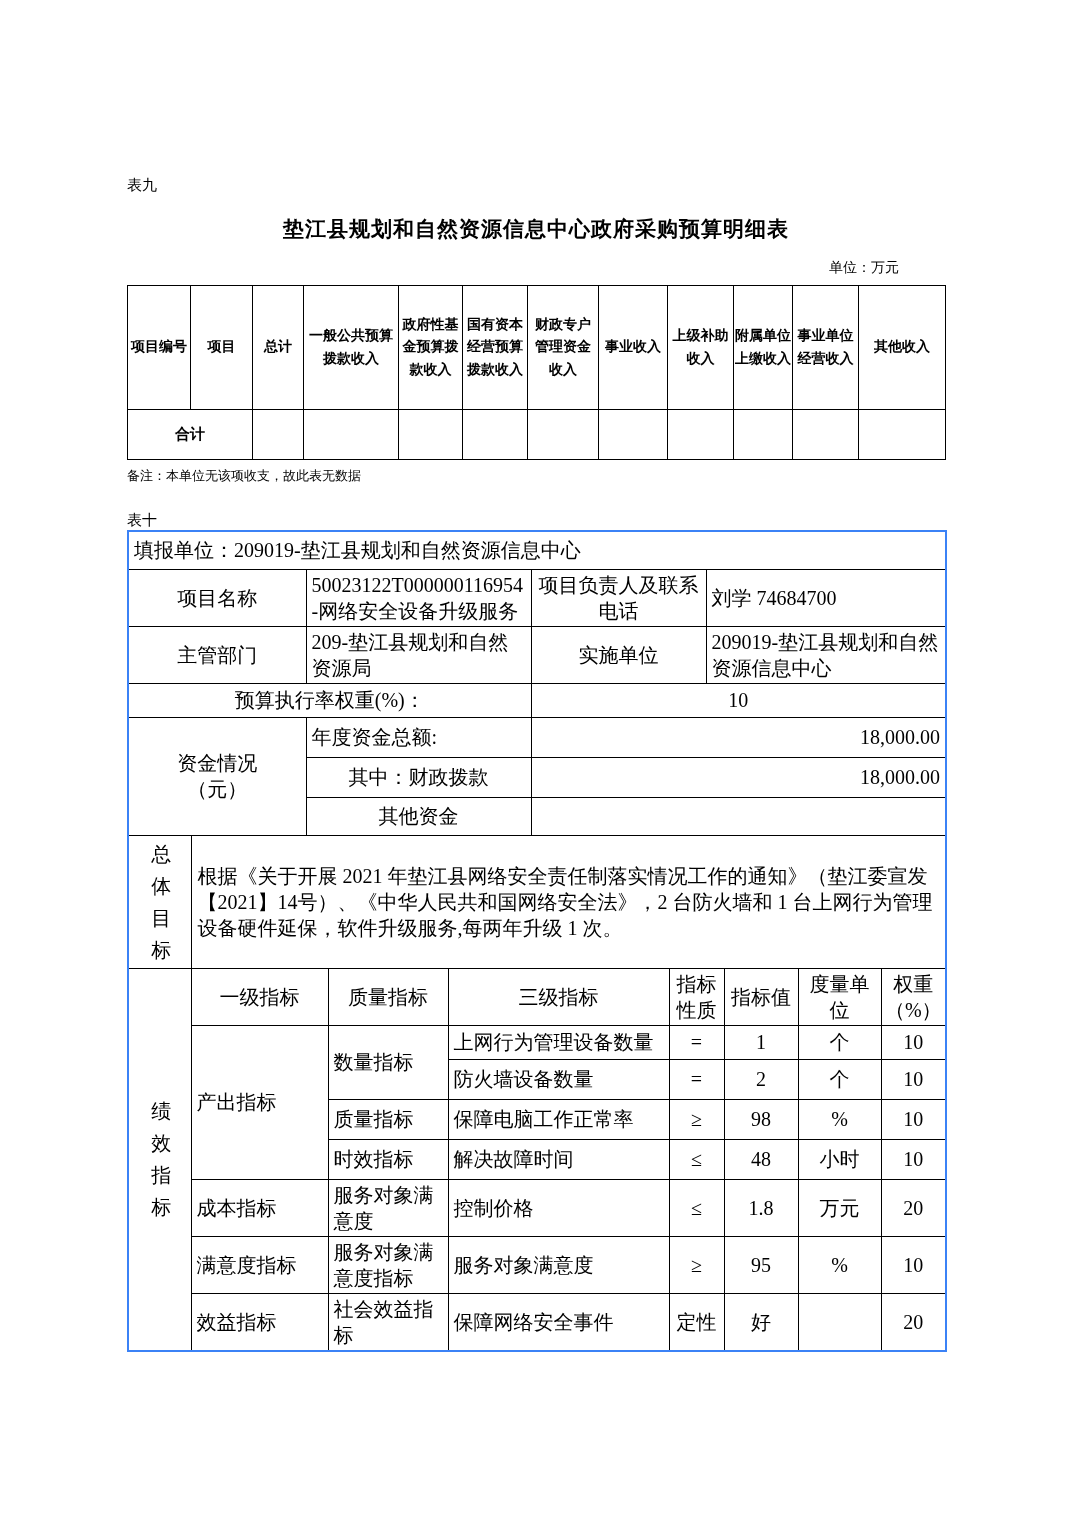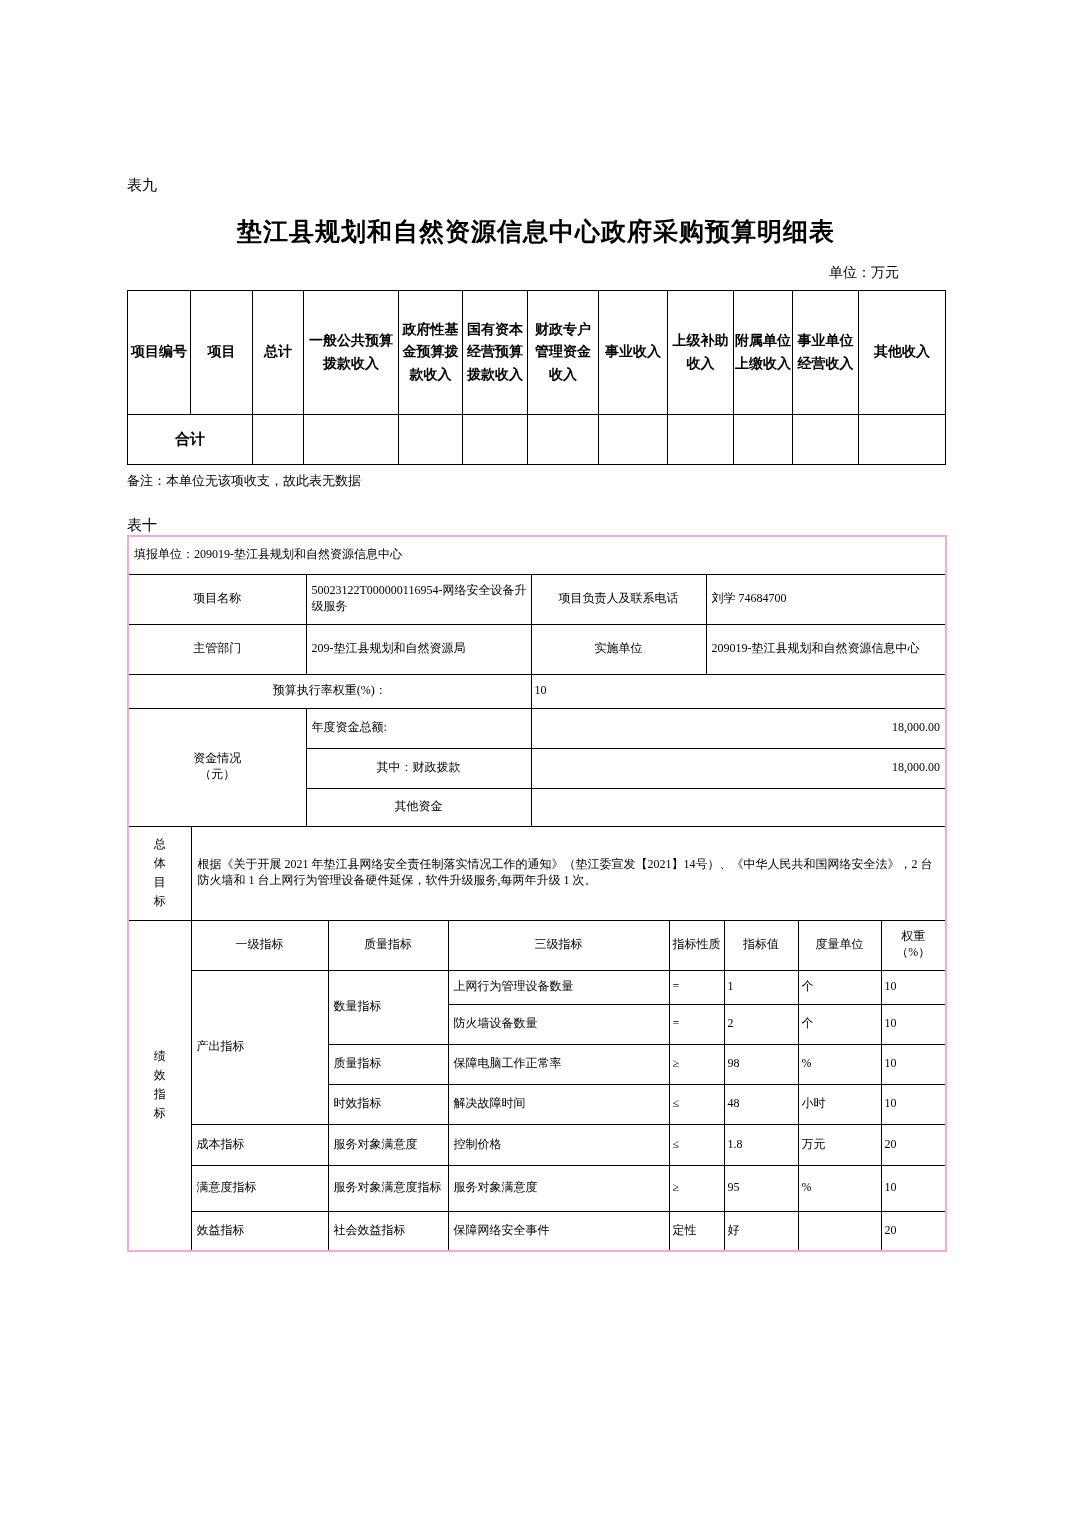--- a/index.html
+++ b/index.html
@@ -4,41 +4,41 @@
 <style>
   html,body{margin:0;padding:0;background:#ffffff;}
   body{
     width:1074px;height:1520px;
     font-family:"Liberation Serif","DejaVu Serif",serif;
     color:#000;
     -webkit-font-smoothing:antialiased;
   }
   .page{width:818px;margin:0 0 15px 127px;padding-top:176px;}
   .tbl-label{font-size:15px;}
-  .doc-title{margin:20px 0 0 0;text-align:center;font-size:25px;font-weight:bold;letter-spacing:1px;}
+  .doc-title{margin:20px 0 0 0;text-align:center;font-size:21px;font-weight:bold;letter-spacing:1px;}
   .unit-note{margin-top:16px;margin-bottom:8px;text-align:right;padding-right:46px;font-size:14px;}
   table{border-collapse:collapse;table-layout:fixed;width:818px;}
   td,th{border:1px solid #000;padding:2px 3px;overflow:hidden;word-break:break-word;}
   
   .t1{border:1px solid #000;}
   .t1 th{font-size:14px;font-weight:bold;text-align:center;line-height:1.6;padding:2px 1px;}
   .t1 .hdr-row{height:124px;}
   .t1 .total-row{height:50px;}
   .t1 .total-cell{font-weight:bold;text-align:center;font-size:15px;}
   .remark{margin-top:7px;font-size:13px;}
   .lbl10{margin-top:26px;}
   .t10-title{margin:20px 0 0 0;text-align:center;font-size:24px;font-weight:normal;}
   .t10-sub{margin:8px 0 10px 0;text-align:center;font-size:23px;font-weight:normal;}
   
-  .t2{border:2px solid #f9a8d4;font-size:12px;}
+  .t2{border:2px solid #3b82f6;font-size:20px;}
   .t2 td{line-height:1.3;}
   .lab{text-align:center;}
   .val{text-align:left;padding-left:5px;}
   .num-r{text-align:right;padding-right:5px;}
-  .cent{}
+  .cent{text-align:center;}
   .vert span{display:inline-block;width:17px;word-break:break-all;line-height:1.6;text-align:center;}
   .goal-text{padding:4px 6px;line-height:1.5;}
   .ind-hd td{text-align:center;}
   .ind-l{text-align:left;padding-left:5px;}
 </style>
 </head>
 <body>
 
 <div class="page">
 

